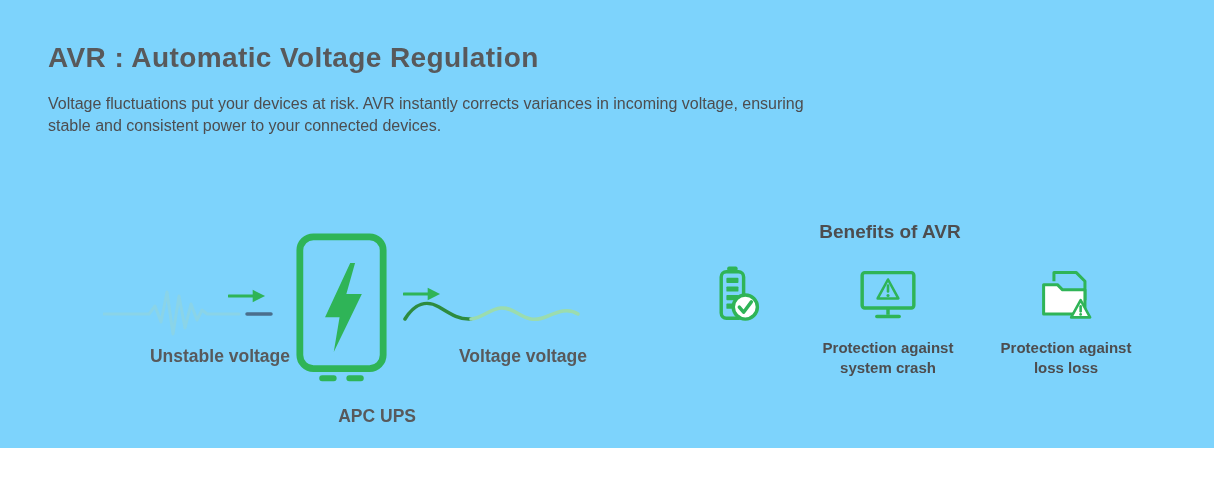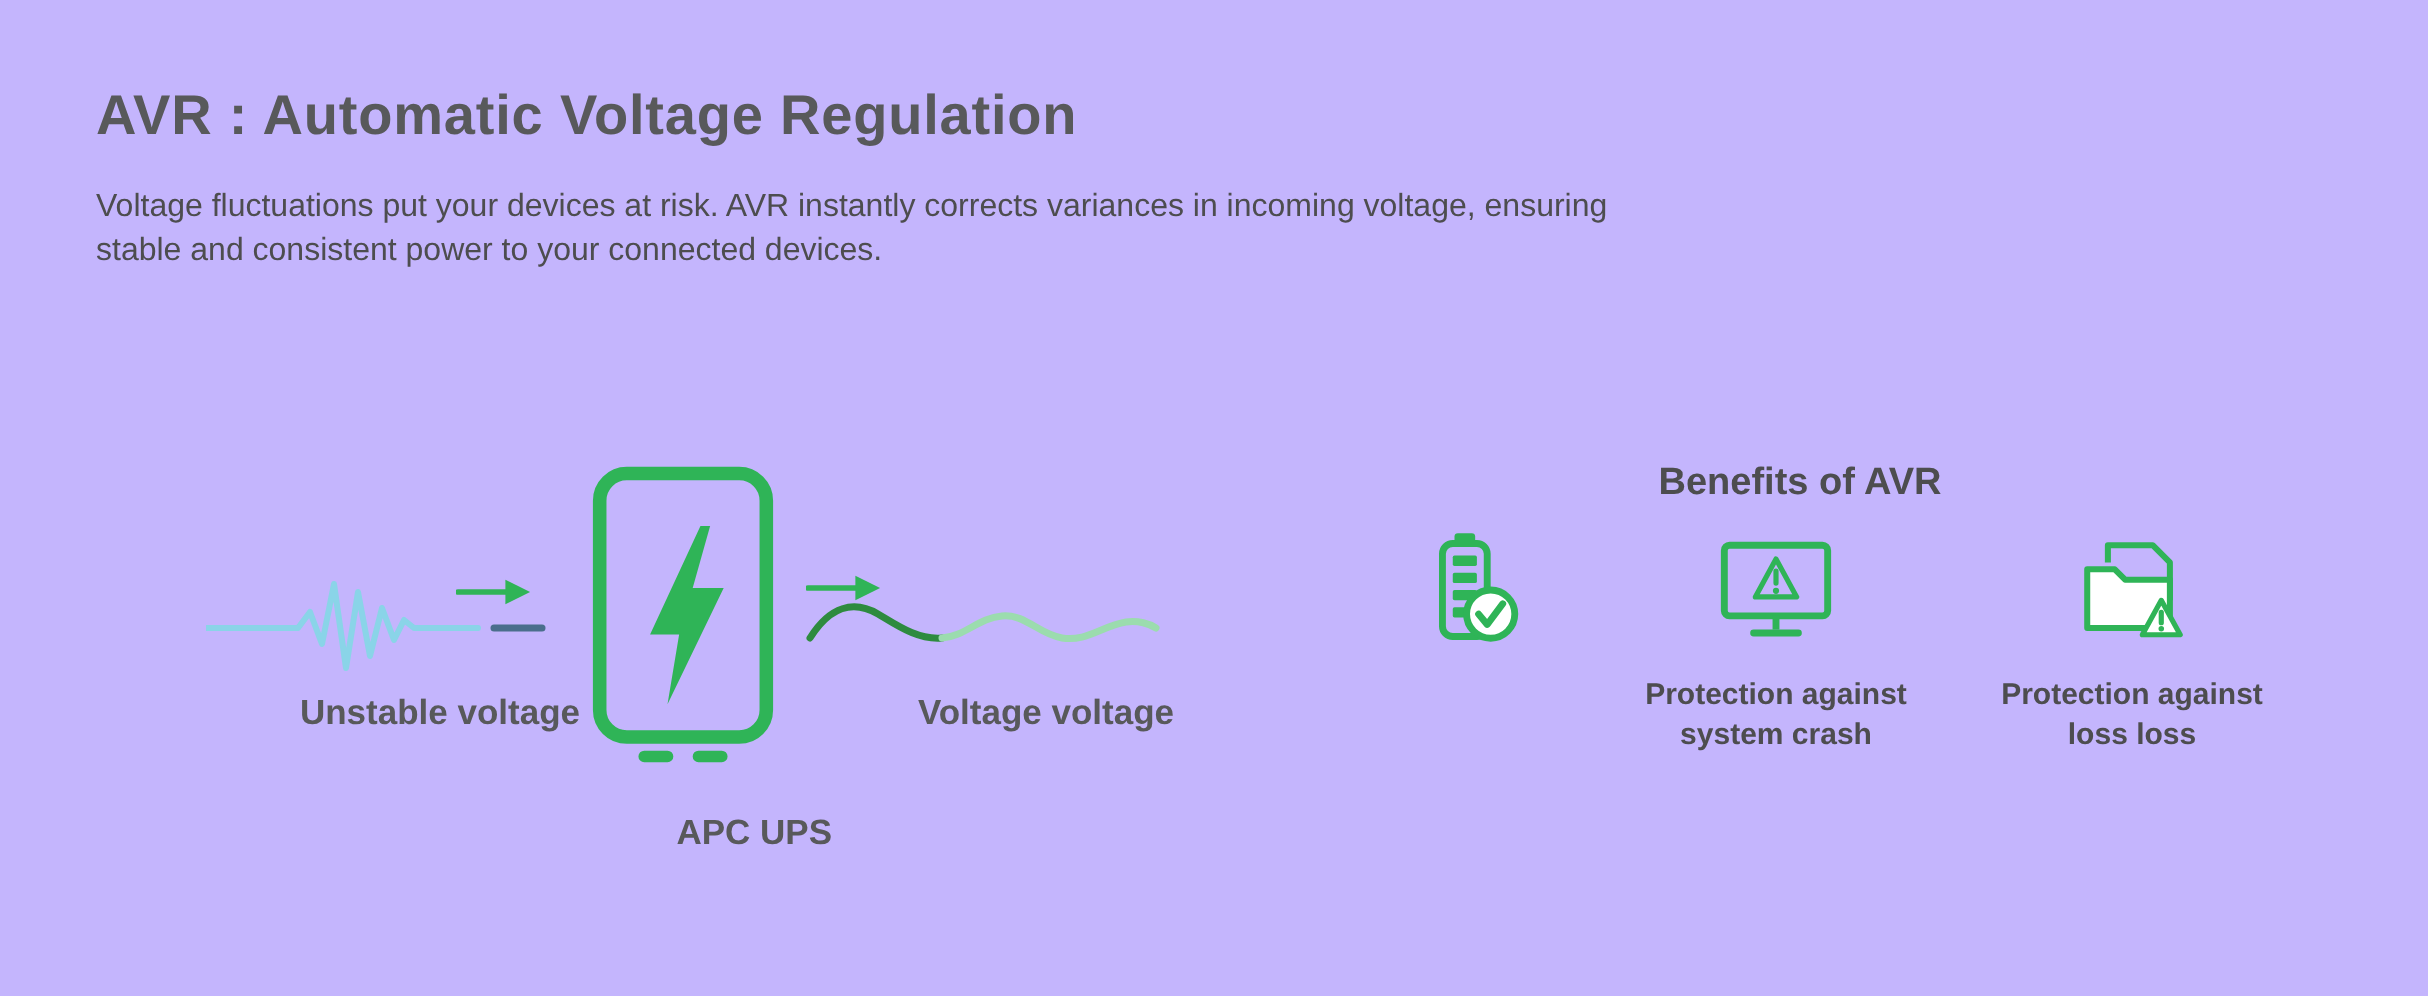--- a/index.html
+++ b/index.html
@@ -1,40 +1,40 @@
 <!DOCTYPE html>
 <html style="--brand-green: #2fb457; --dark-green-wave: #2e8b3f; --light-green-wave: #9bdcae; --unstable-blue: #8ad4e8; --unstable-dash-blue: #4a6e8c; --title-gray: #58595b; --body-gray: #4d4d4f;"><head>
 <meta charset="utf-8">
 <style>
   *{box-sizing:border-box}
   html,body{margin:0;padding:0}
   body{font-family:"Liberation Sans","DejaVu Sans",sans-serif;background:#fff}
 
-  .canvas{position:relative;width:1214px;height:498px;background:#c4b5fd;overflow:hidden}
+  .canvas{position:relative;width:1214px;height:448px;background:#7dd3fc;overflow:hidden}
 
   .title{position:absolute;left:48px;top:42px;margin:0;font-size:28px;font-weight:700;
          letter-spacing:.4px;color:var(--title-gray,#58595b)}
   .description{position:absolute;left:48px;top:93px;margin:0;width:795px;
                font-size:16px;line-height:1.38;color:var(--body-gray,#4d4d4f)}
 
   .dicon{position:absolute;display:block}
   .dicon svg{display:block;width:100%;height:100%}
   .unstable-wave{left:103px;top:282px;width:170px;height:60px}
   .arrow-1{left:228px;top:288px;width:38px;height:16px}
   .arrow-2{left:403px;top:286px;width:38px;height:16px}
   .ups{left:293px;top:230px;width:97px;height:155px}
   .stable-wave{left:403px;top:293px;width:177px;height:45px}
 
   .label{position:absolute;font-size:17.5px;font-weight:700;text-align:right;
          color:var(--title-gray,#58595b)}
   .unstable-label{left:90px;top:346px;width:200px}
   .stable-label{left:387px;top:346px;width:200px}
   .ups-label{left:266px;top:406px;width:150px}
 
-  .benefits-heading{position:absolute;left:780px;top:221px;margin:10px;width:220px;
+  .benefits-heading{position:absolute;left:780px;top:221px;margin:0;width:220px;
                     font-size:19px;font-weight:700;text-align:center;color:var(--body-gray,#4d4d4f)}
   .benefit-item{position:absolute;top:264px;width:174px;text-align:center}
   .item-1{left:648px}.item-2{left:801px}.item-3{left:979px}
   .benefit-icon{display:block;margin:0 auto;width:62px;height:62px}
   .benefit-icon svg{display:block;width:100%;height:100%}
   .benefit-label{margin:12px auto 0;font-size:15px;font-weight:700;line-height:1.32;
                  color:var(--body-gray,#4d4d4f);max-width:160px}
   .benefit-label.narrow{max-width:110px}
 
   

